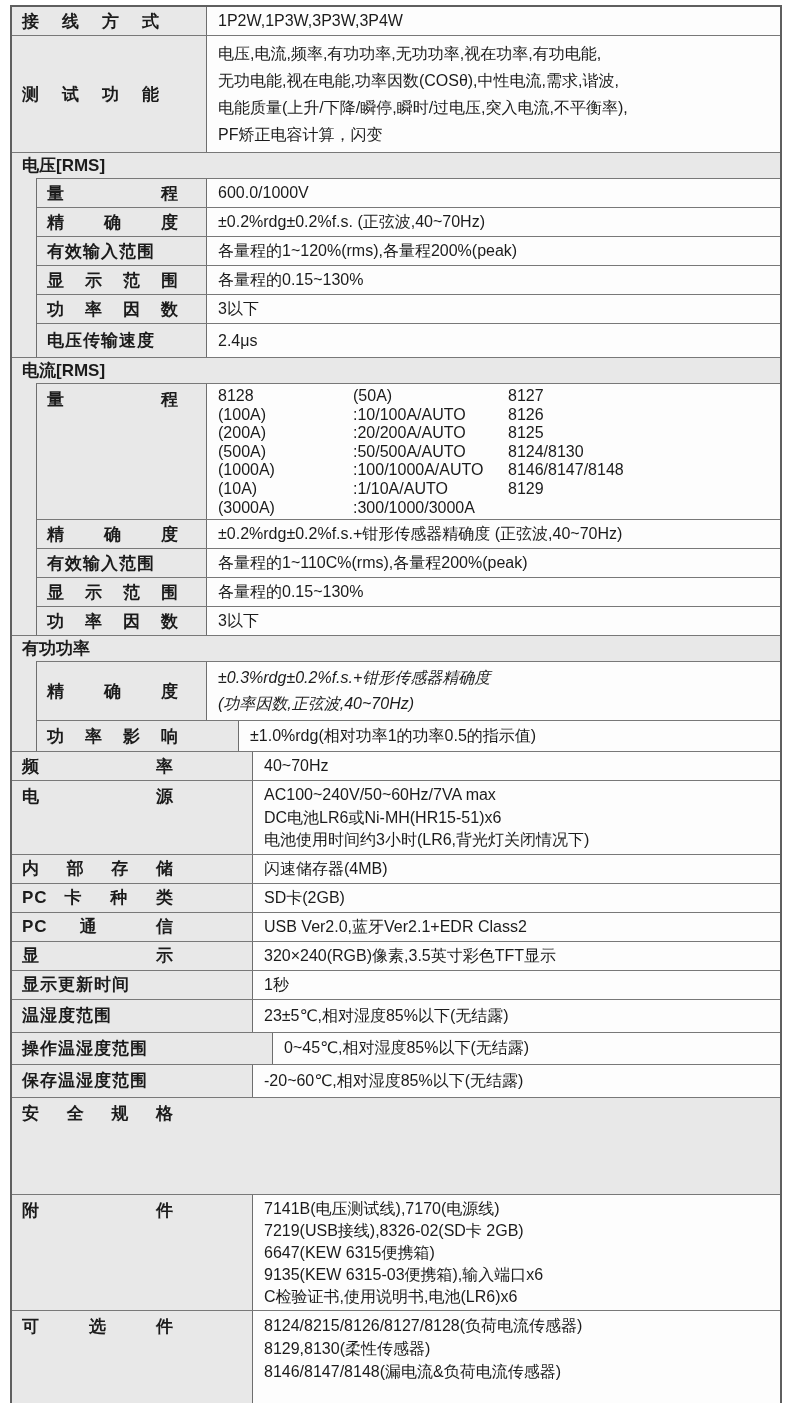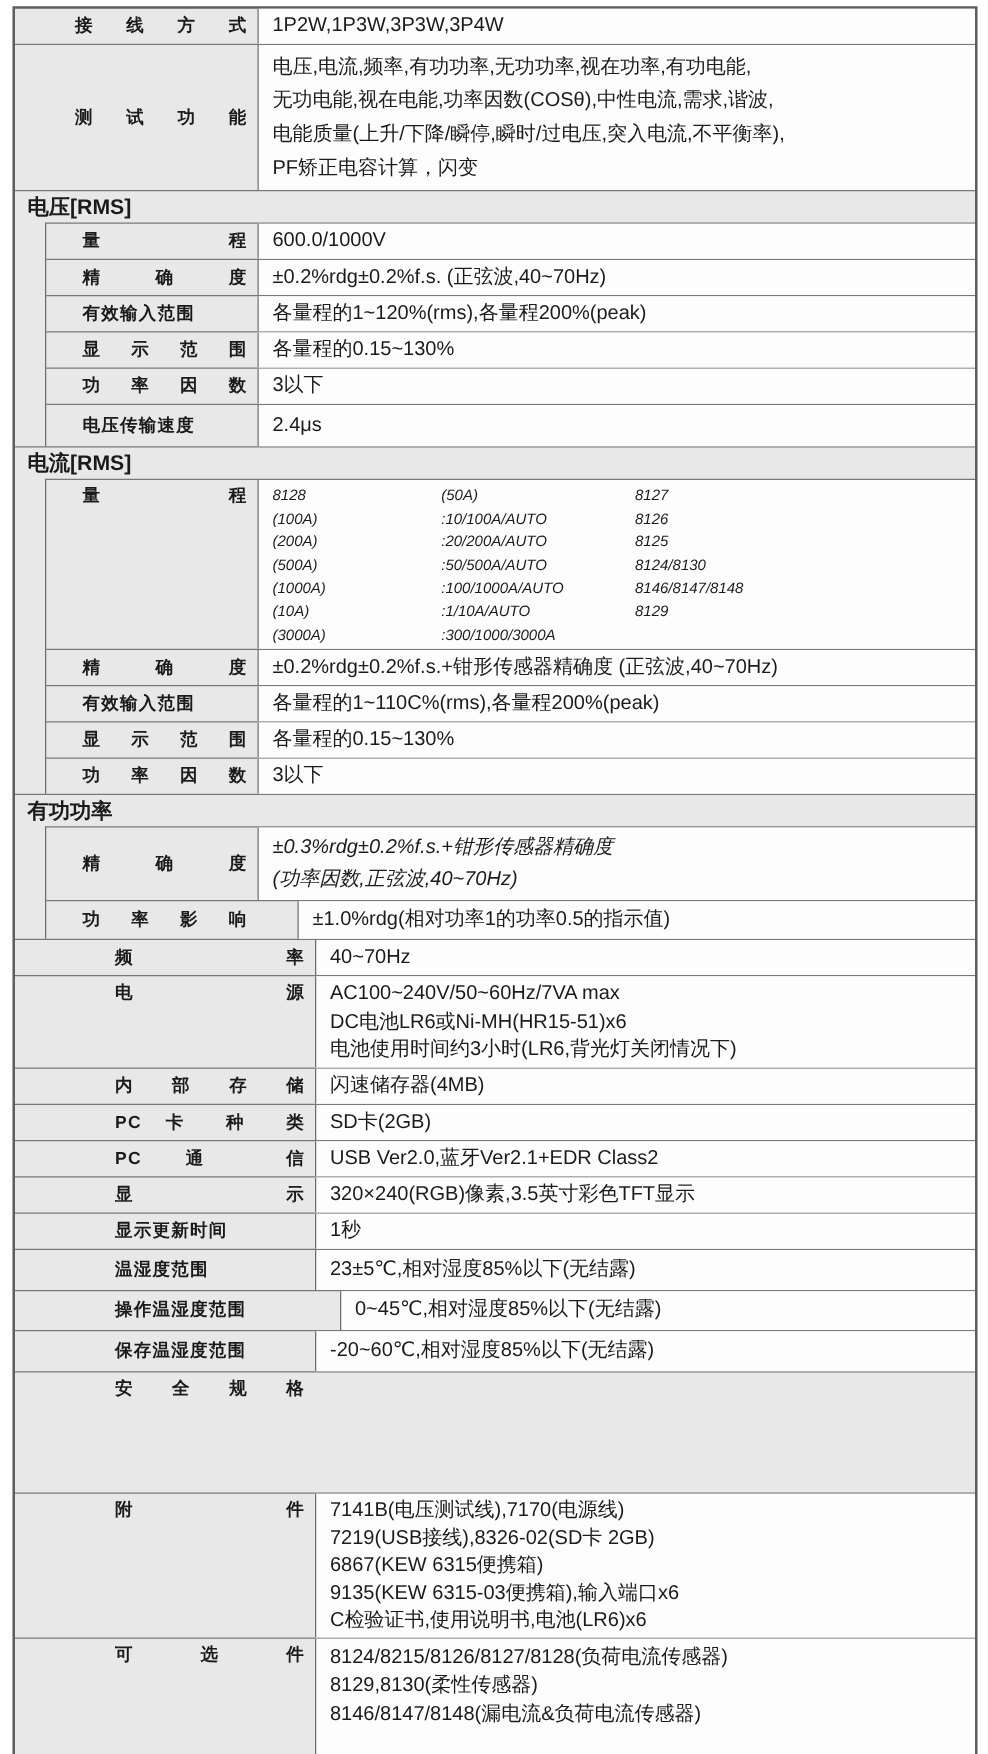--- a/index.html
+++ b/index.html
@@ -17,23 +17,22 @@
     background:#e8e8e8;
   }
   
   .r{display:flex;align-items:stretch;border-top:1.5px solid #787878;}
   .tbl > .r:first-child{border-top:none;}
   
   .lc{
     flex:0 0 auto;width:194px;box-sizing:border-box;
     display:flex;align-items:center;
     padding:2px 8px 2px 10px;
-    font-size:14px;font-weight:700;
+    font-size:17px;font-weight:700;
     letter-spacing:1px;
-    justify-content:flex-end;
   }
   .lc .li{display:block;width:138px;}
   .just .li{text-align:justify;text-align-last:justify;}
   
   .vc{
     flex:1 1 auto;box-sizing:border-box;
     background:#fdfdfd;border-left:1.5px solid #6e6e6e;
     padding:2px 17px 2px 11px;
     display:flex;flex-direction:column;justify-content:center;
     font-size:16px;line-height:24px;
@@ -61,21 +60,21 @@
   .r.wide .lc .li{width:152px;}
   
   .functions .vc{line-height:27px;padding-top:4px;padding-bottom:4px;}
   .lines3 .vc{line-height:22.5px;}
   .lines4 .vc{line-height:23px;}
   .lines5 .vc{line-height:22px;}
   .lines2 .vc{line-height:26px;font-style:italic;}
   
   .range-grid{
     display:grid;grid-template-columns:135px 155px auto;
-    line-height:18.6px;font-size:12px;font-style:italic;
+    line-height:18.6px;font-size:16px;
   }
   
   .h28{min-height:28px;} .h27{min-height:27px;} .h26{min-height:26px;}
   .h25{min-height:25px;} .h33{min-height:33px;} .h30{min-height:30px;gap:32px;}
   .h31{min-height:31px;gap:20px;} .h32{min-height:32px;}
   .h68{min-height:68px;} .h58{min-height:58px;}
   .h95{min-height:93px;} .h96{min-height:96px;} .h110{min-height:110px;}
   .h130{min-height:131px;}
 </style>
 </head>
@@ -330,21 +329,21 @@
           <span class="li">安 全 规 格</span>
         </div>
     </div>
     <div class="r wide just top lines5 h110">
       <div class="lc">
           <span class="li">附 件</span>
         </div>
       <div class="vc">
           <div class="ln">7141B(电压测试线),7170(电源线)</div>
           <div class="ln">7219(USB接线),8326-02(SD卡 2GB)</div>
-          <div class="ln">6867(KEW 6315便携箱)</div>
+          <div class="ln">6647(KEW 6315便携箱)</div>
           <div class="ln">9135(KEW 6315-03便携箱),输入端口x6</div>
           <div class="ln">C检验证书,使用说明书,电池(LR6)x6</div>
         </div>
     </div>
     <div class="r wide just top lines4 h95">
       <div class="lc">
           <span class="li">可 选 件</span>
         </div>
       <div class="vc">
           <div class="ln">8124/8215/8126/8127/8128(负荷电流传感器)</div>

